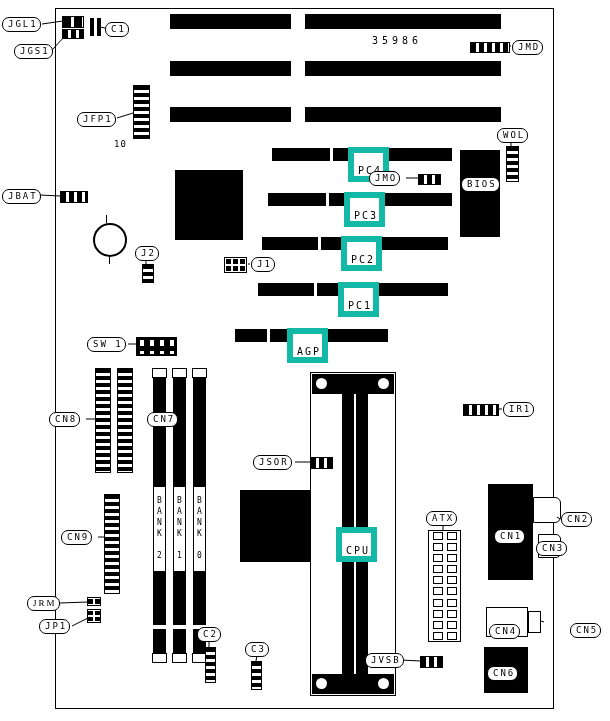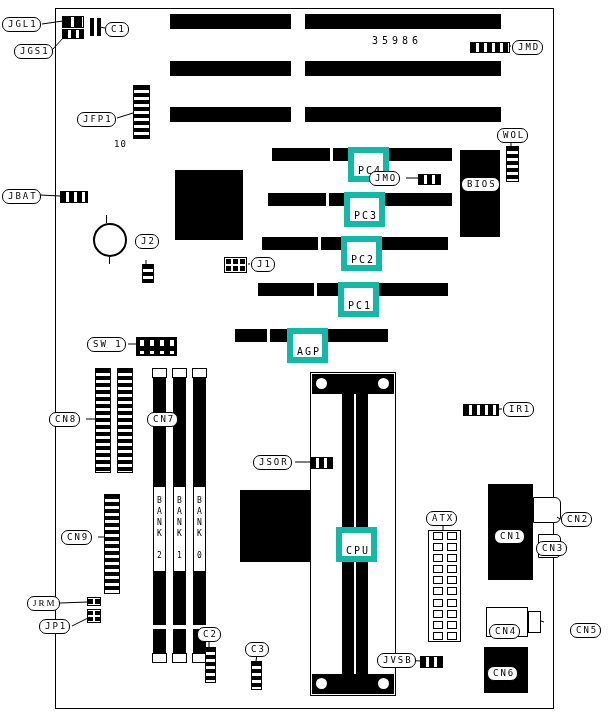--- a/index.html
+++ b/index.html
@@ -254,34 +254,34 @@
 
   <div class="callout" style="left:2px;top:17px;">JGL1</div>
   <div class="callout" style="left:105px;top:22px;">C1</div>
   <div class="callout" style="left:14px;top:44px;">JGS1</div>
   <div class="callout" style="left:512px;top:40px;">JMD</div>
   <div class="callout" style="left:77px;top:112px;">JFP1</div>
   <div class="callout" style="left:497px;top:128px;">WOL</div>
   <div class="callout" style="left:2px;top:189px;">JBAT</div>
   <div class="callout" style="left:461px;top:177px;">BIOS</div>
   <div class="callout" style="left:369px;top:171px;">JMO</div>
-  <div class="callout" style="left:135px;top:234px;">J2</div>
+  <div class="callout" style="left:135px;top:246px;">J2</div>
   <div class="callout" style="left:251px;top:257px;text-align:center;">J1</div>
   <div class="callout" style="left:87px;top:337px;">SW 1</div>
   <div class="callout" style="left:49px;top:412px;">CN8</div>
   <div class="callout" style="left:147px;top:412px;">CN7</div>
   <div class="callout" style="left:503px;top:402px;">IR1</div>
   <div class="callout" style="left:253px;top:455px;">JSOR</div>
   <div class="callout" style="left:61px;top:530px;">CN9</div>
   <div class="callout" style="left:426px;top:511px;">ATX</div>
   <div class="callout" style="left:494px;top:529px;">CN1</div>
   <div class="callout" style="left:561px;top:512px;">CN2</div>
   <div class="callout" style="left:536px;top:541px;">CN3</div>
   <div class="callout" style="left:27px;top:596px;font-family:Liberation Serif, serif;">JRM</div>
   <div class="callout" style="left:39px;top:619px;">JP1</div>
   <div class="callout" style="left:197px;top:627px;">C2</div>
   <div class="callout" style="left:245px;top:642px;">C3</div>
-  <div class="callout" style="left:377px;top:653px;">JVSB</div>
+  <div class="callout" style="left:365px;top:653px;">JVSB</div>
   <div class="callout" style="left:489px;top:613px;margin-top:11px;">CN4</div>
   <div class="callout" style="left:570px;top:615px;margin-top:8px;">CN5</div>
   <div class="callout" style="left:487px;top:666px;">CN6</div>
 
 </div>
 
 </body></html>

